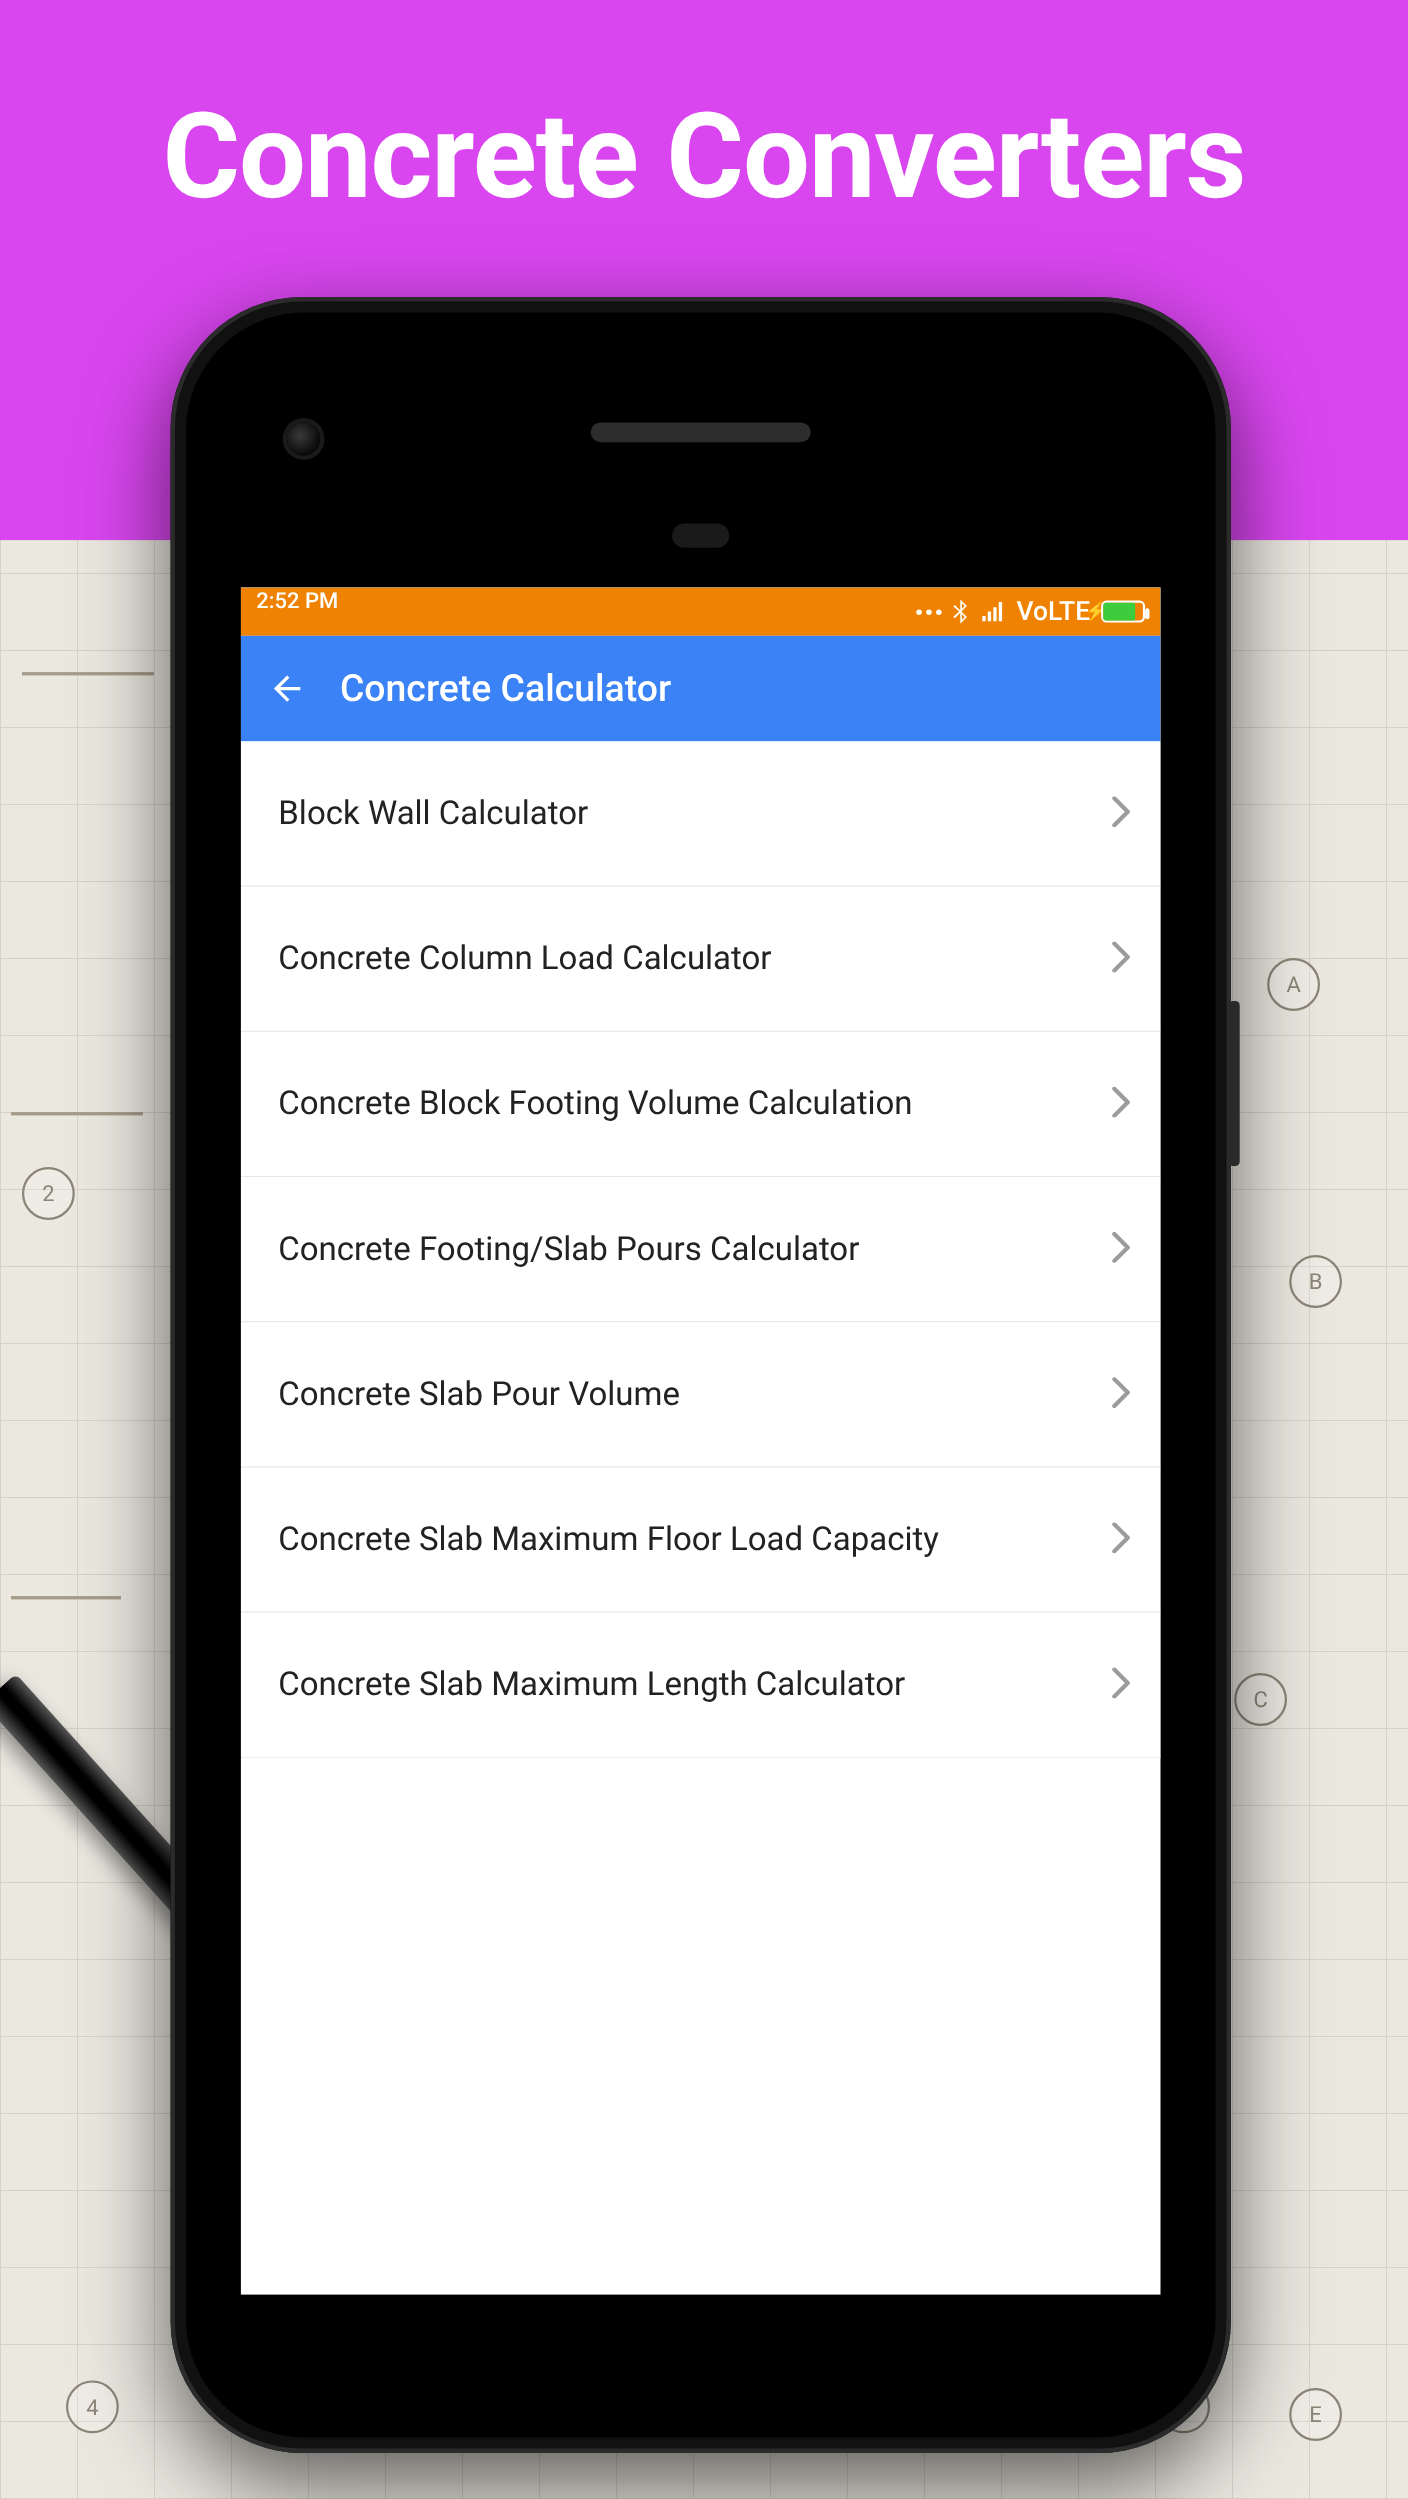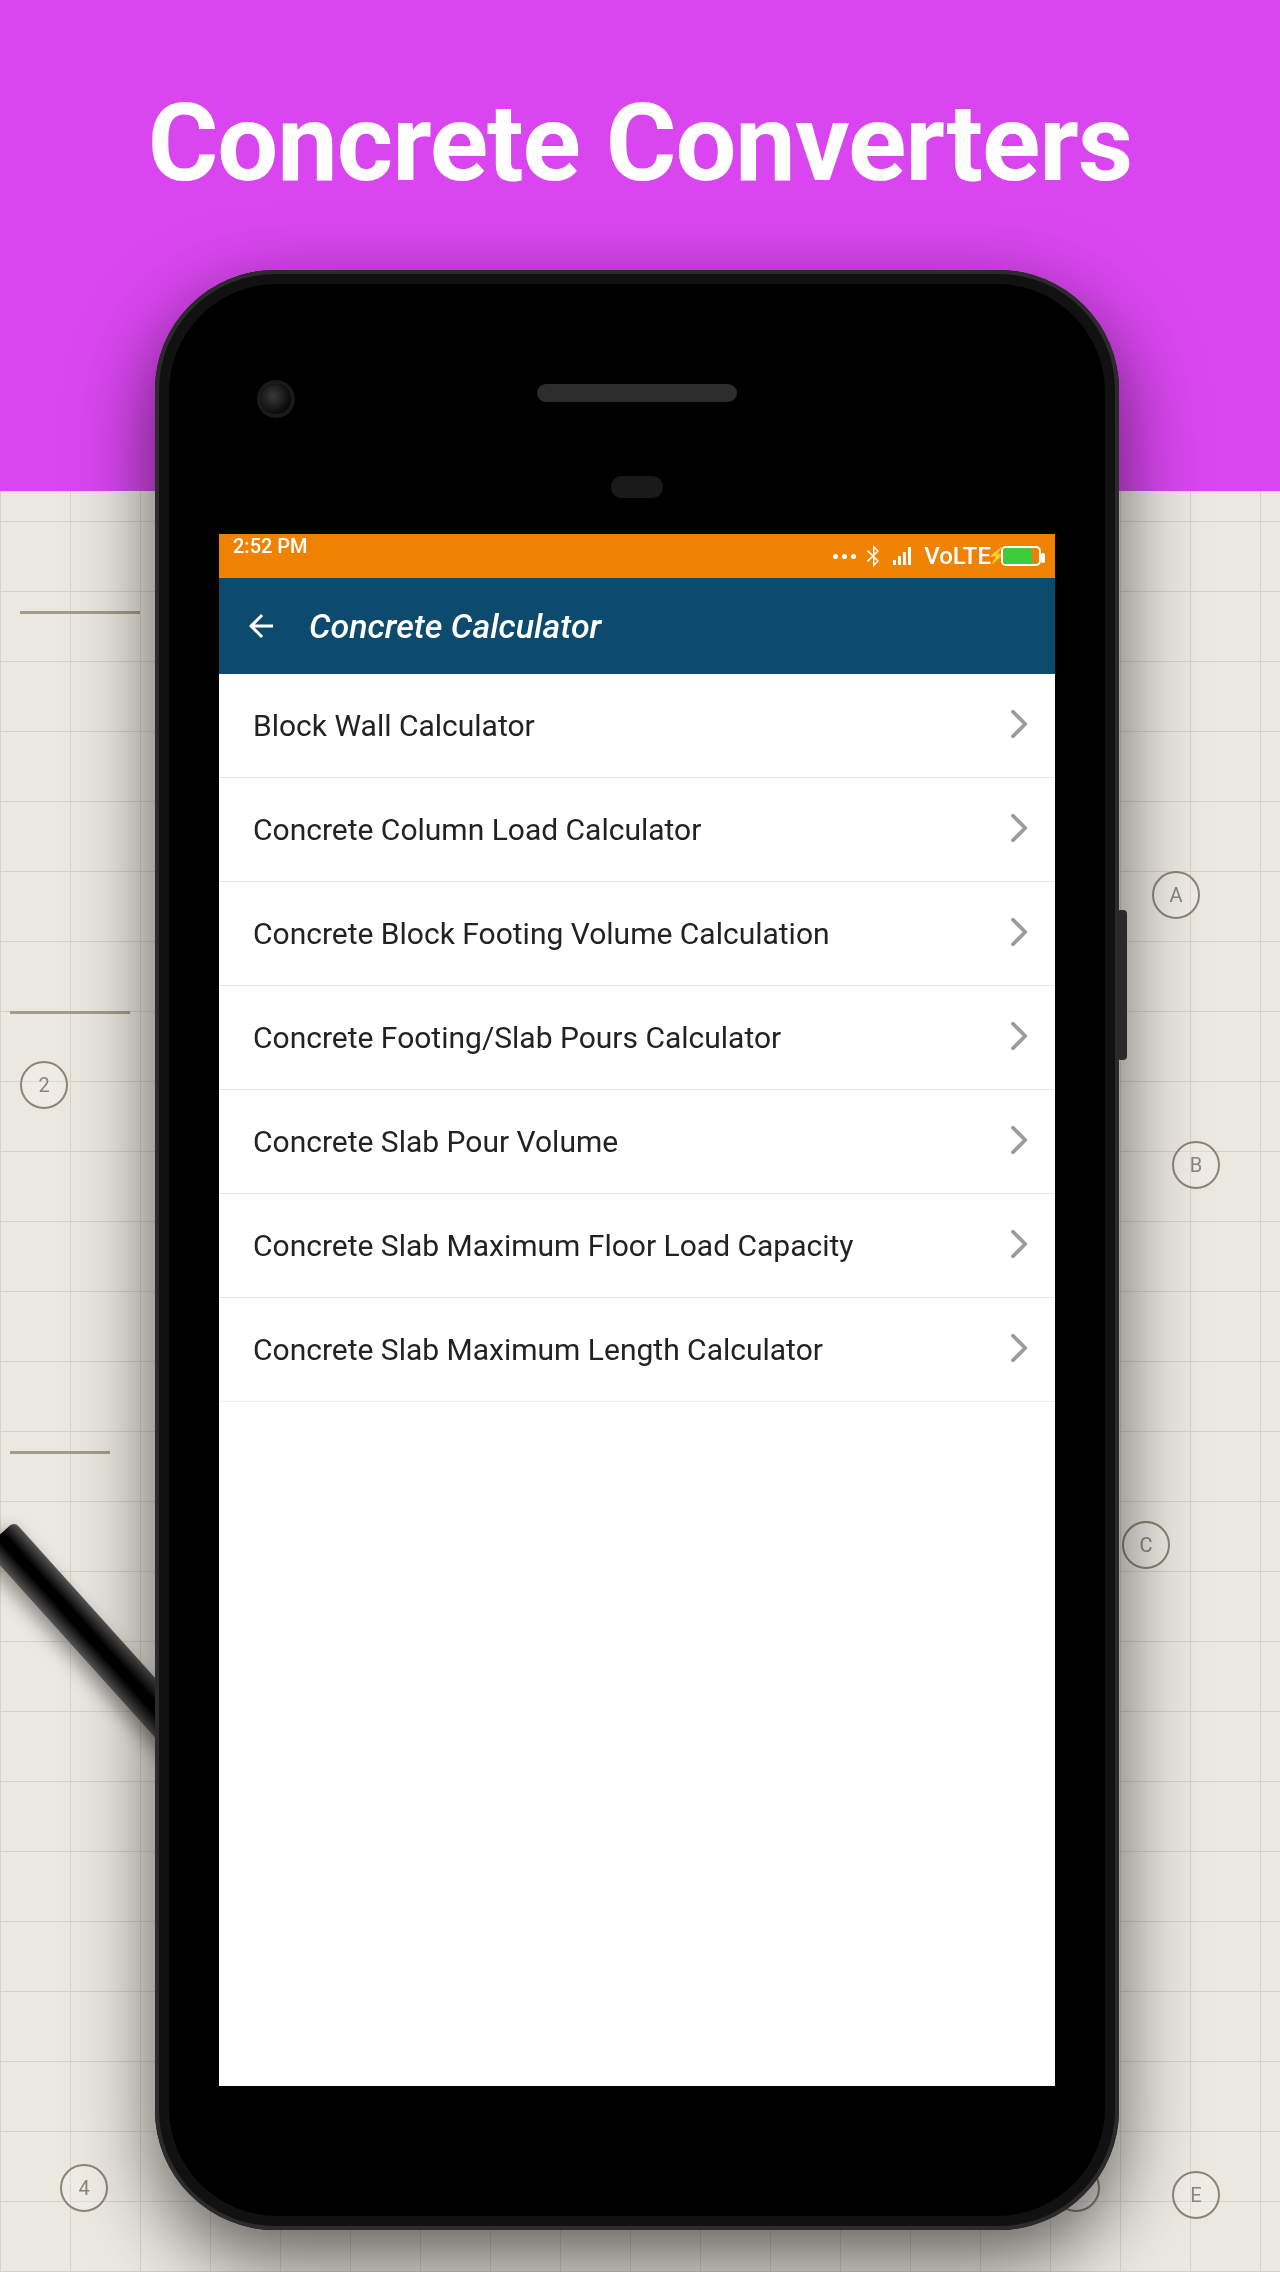--- a/index.html
+++ b/index.html
@@ -147,37 +147,36 @@
     position: relative;
     display:flex; align-items:center;
   }
   .batt::after { content:""; position:absolute; right:-6px; top:5px; width:4px; height:10px; background:#fff; border-radius:2px; }
   .batt-fill { width: 80%; height: 100%; background:#3ccc3c; border-radius:2px; }
   .bolt { position:absolute; left:-14px; top:0; color:#fff; font-size:16px; }
   
   
   .app-bar {
     height: 96px;
-    background: #0c4a6e;
+    background: #3b82f6;
     display: flex;
     align-items: center;
     gap: 28px;
     padding: 0 22px;
     color: #fff;
-    font-style: italic;
   }
   .back-btn { width:40px; height:40px; display:flex; align-items:center; justify-content:center; cursor:pointer; }
   .app-title { font-size: 34px; font-weight: 500; }
   
   
   .list { background:#fff; }
   .row {
     display:flex; align-items:center; justify-content:space-between;
     padding: 0 26px 0 34px;
-    height: 104px;
+    height: 132px;
     border-bottom: 1px solid #e7e7e7;
     cursor: pointer;
   }
   .row:last-child { border-bottom: 1px solid #eee; }
   .row-label { font-size: 30px; color:#222; }
   .chev { color:#9c9c9c; }
 </style>
 </head>
 <body>
 

